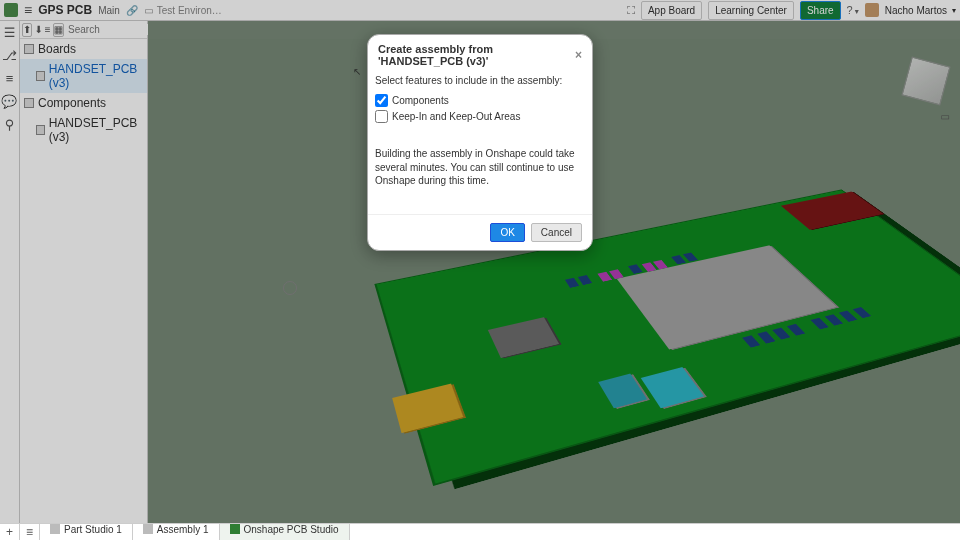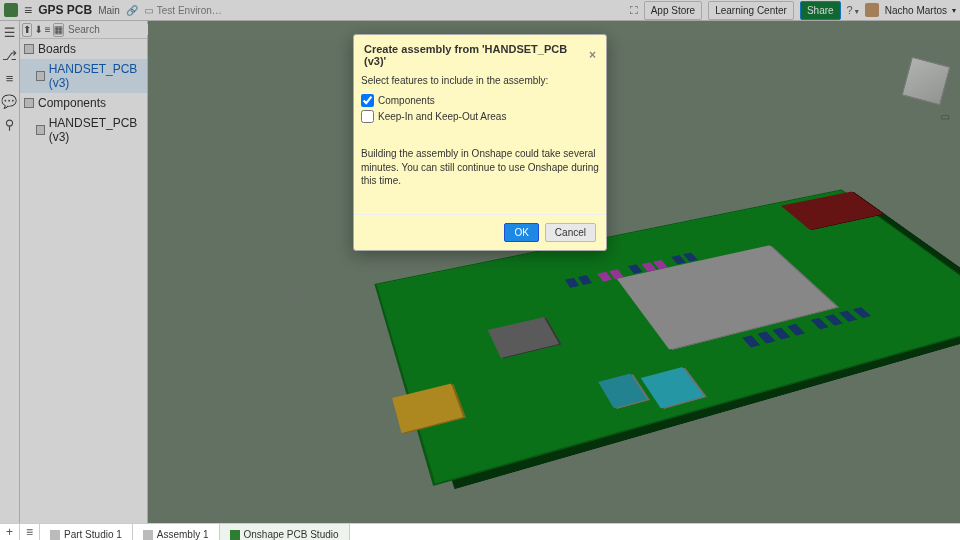--- a/index.html
+++ b/index.html
@@ -49,57 +49,57 @@
 .c-red{top:8px;right:-10px;width:100px;height:68px;background:#7d1818;box-shadow:2px 2px 0 #4e0e0e}
 .c-usb{top:130px;left:85px;width:55px;height:50px;background:#6e6e6e;box-shadow:2px 2px 0 #444}
 .c-sma{top:200px;left:-14px;width:50px;height:50px;background:#d4a628;box-shadow:2px 2px 0 #a07a18}
 .c-cyan{top:260px;left:190px;width:40px;height:46px;background:#2eb8c9}
 .c-cyan2{top:250px;left:154px;width:30px;height:40px;background:#2a9fb0}
 .sm{position:absolute;width:10px;height:18px}
 .sm.b{background:#1b3f7d}
 .sm.p{background:#b83fb8}
 
 .dialog-overlay{position:absolute;inset:0;background:rgba(0,0,0,.18);display:flex;align-items:flex-start;justify-content:center;padding-top:34px}
-.dialog{width:254px;background:#fef9c3;border:1px solid #aaa;border-radius:3px;box-shadow:0 4px 18px rgba(0,0,0,.35);font-size:10px}
+.dialog{width:226px;background:#ffffff;border:1px solid #aaa;border-radius:12px;box-shadow:0 4px 18px rgba(0,0,0,.35);font-size:10px}
 .dlg-head{padding:8px 10px;display:flex;align-items:center;justify-content:space-between;font-size:11px;font-weight:bold}
 .dlg-close{cursor:pointer;color:#888;font-size:12px}
 .dlg-body{padding:0 7px 8px}
 .dlg-sub{margin-bottom:8px}
 .chk{display:flex;align-items:center;gap:4px;margin-bottom:3px}
 .chk input{margin:0}
 .dlg-note{margin-top:24px;line-height:1.35}
 .dlg-foot{padding:8px 10px;display:flex;justify-content:flex-end;gap:6px;border-top:1px solid #eee;margin-top:18px}
 .dlg-foot .btn{padding:3px 9px;border-radius:2px;font-size:10px;cursor:pointer}
 .btn-ok{background:#1e88e5;color:#fff;border:1px solid #1d4ed8}
 .btn-cancel{background:#e8e8e8;border:1px solid #bbb}
 
 .bottombar{position:absolute;bottom:0;left:0;right:0;height:17px;background:#fff;border-top:1px solid #ccc;display:flex;align-items:stretch}
 .bottombar .add{width:20px;display:flex;align-items:center;justify-content:center;font-size:12px;color:#555;border-right:1px solid #ccc;cursor:pointer}
-.tab{display:flex;align-items:flex-end;gap:4px;padding:0 10px;border-right:1px solid #ccc;font-size:10px;cursor:pointer}
+.tab{display:flex;align-items:flex-start;gap:4px;padding:0 10px;border-right:1px solid #ccc;font-size:10px;cursor:pointer}
 .tab .ti{width:10px;height:10px;background:#bbb}
 .tab.active{background:#eef3ee}
 .tab.active .ti{background:#2e7d32}
 </style>
 </head>
 <body>
 
 <div class="topbar">
   <div class="logo"></div>
   <span class="menu-icon">≡</span>
   <span class="doc-name">GPS PCB</span>
   <span class="branch">Main</span>
   <span class="link-icon">🔗</span>
   <div class="folder">
     <span>▭</span>
     <span>Test Environ…</span>
   </div>
   <div class="sp"></div>
   <div class="top-right">
     <span style="color:#666">⛶</span>
-    <span class="tbtn">App Store</span>
+    <span class="tbtn">App Board</span>
     <span class="tbtn">Learning Center</span>
     <span class="tbtn primary">Share</span>
     <span class="caret-d" style="color:#666">?</span>
     <div class="avatar"></div>
     <span class="user caret-d">Nacho Martos</span>
   </div>
 </div>
 
 <div class="content">
   <div class="leftrail">

